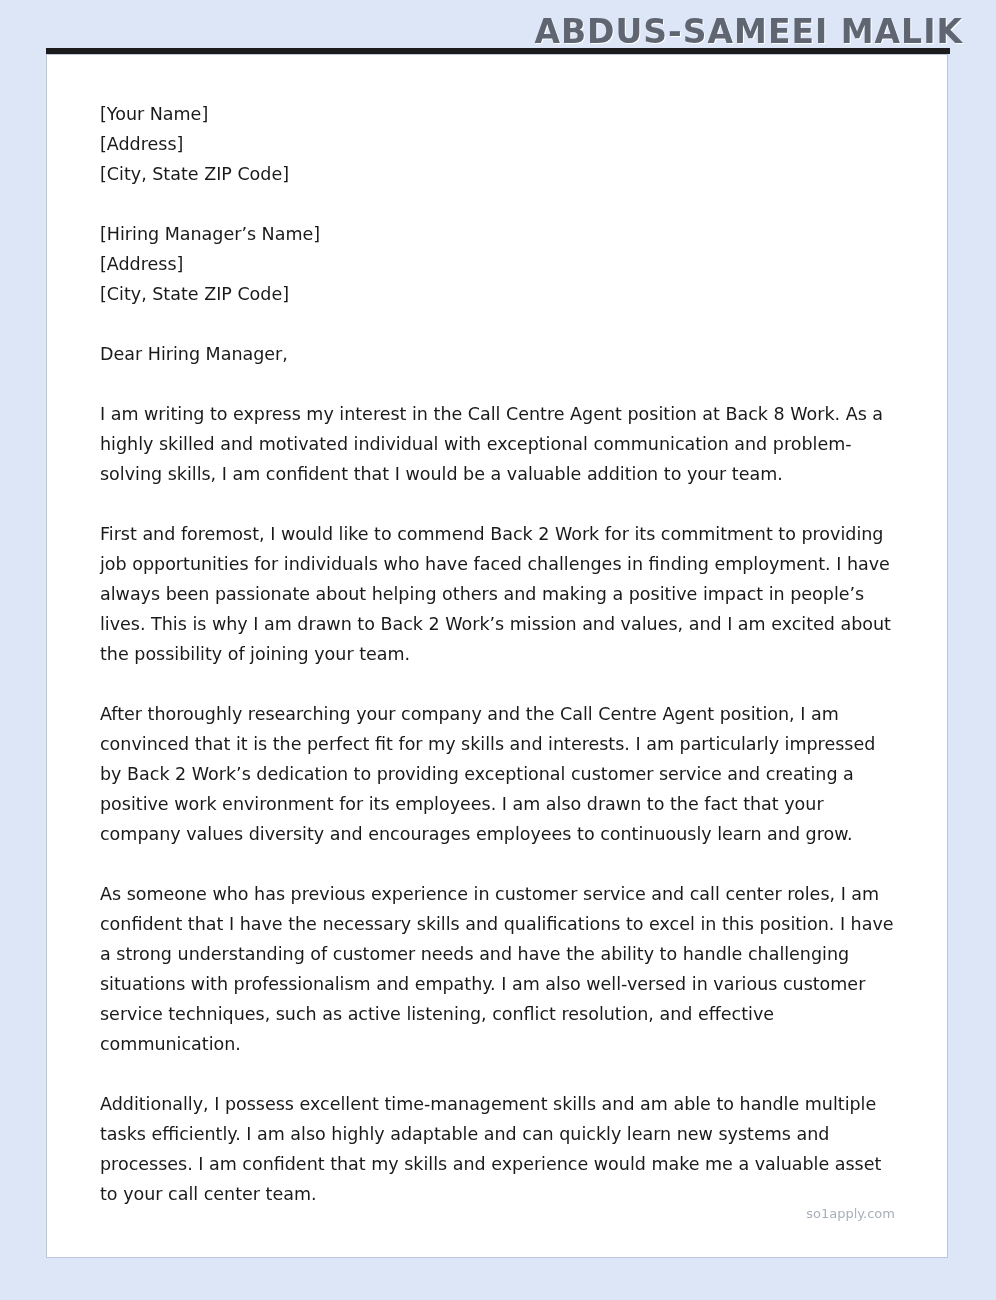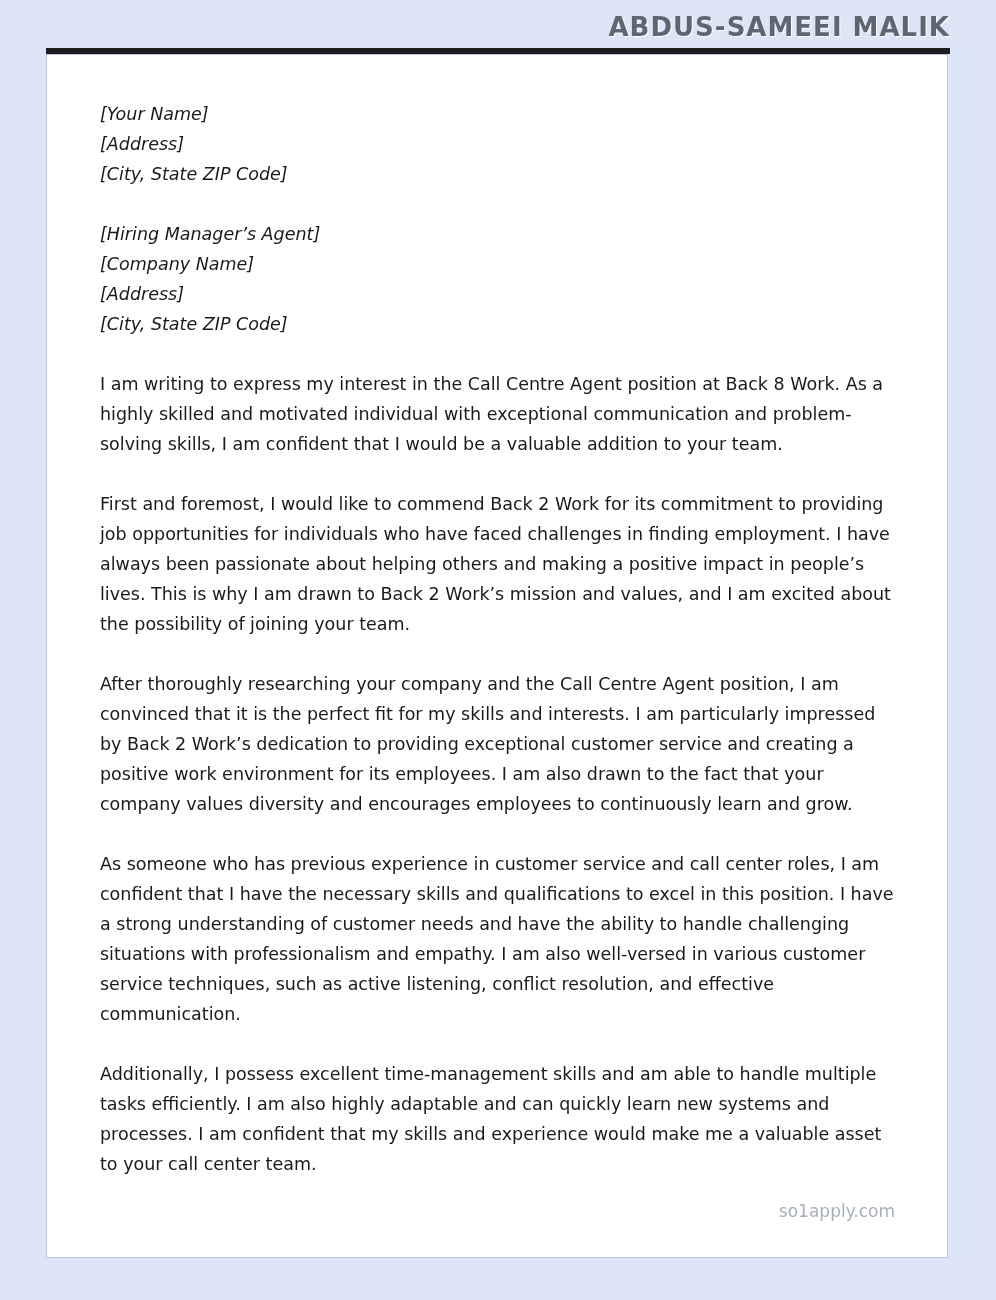--- a/index.html
+++ b/index.html
@@ -28,24 +28,24 @@
     position: absolute;
     left: 0;
     top: 0;
     width: 996px;
     height: 52px;
     background: #dce6f7;
   }
 
   .header-name {
     position: absolute;
-    right: 46px;
+    right: 33px;
     top: 12px;
     font-family: "DejaVu Sans", sans-serif;
-    font-size: 26px;
+    font-size: 33px;
     font-weight: bold;
     letter-spacing: 1px;
     color: #5f6672;
     text-shadow: 1px 1px 0 #ffffff;
     white-space: nowrap;
   }
 
   .header-rule {
     position: absolute;
     left: 46px;
@@ -76,33 +76,32 @@
     font-size: 17.5px;
     line-height: 30px;
     color: #1a1a1a;
   }
 
   .block {
     margin: 0 0 30px 0;
   }
   .line {
     white-space: pre-wrap;
-    font-style: italic;
   }
   .para {
     margin: 0 0 30px 0;
     text-align: left;
   }
 
   .watermark {
     position: absolute;
     right: 52px;
     bottom: 36px;
     font-family: "DejaVu Sans", sans-serif;
-    font-size: 17px;
+    font-size: 13px;
     color: #9aa2ad;
     opacity: 0.85;
     white-space: nowrap;
   }
 </style>
 </head>
 <body>
 
 <div class="page">
 
@@ -114,26 +113,26 @@
   <div class="sheet">
     <div class="letter">
 
       <div class="block">
         <div class="line">[Your Name]</div>
         <div class="line">[Address]</div>
         <div class="line">[City, State ZIP Code]</div>
       </div>
 
       <div class="block">
-        <div class="line">[Hiring Manager’s Agent]</div>
-        <div class="line">[Company Name]</div>
+        <div class="line">[Hiring Manager’s Name]</div>
         <div class="line">[Address]</div>
         <div class="line">[City, State ZIP Code]</div>
       </div>
 
+      <div class="para">Dear Hiring Manager,</div>
 
       <div class="para">I am writing to express my interest in the Call Centre Agent position at Back 8 Work. As a highly skilled and motivated individual with exceptional communication and problem-solving skills, I am confident that I would be a valuable addition to your team.</div>
       <div class="para">First and foremost, I would like to commend Back 2 Work for its commitment to providing job opportunities for individuals who have faced challenges in finding employment. I have always been passionate about helping others and making a positive impact in people’s lives. This is why I am drawn to Back 2 Work’s mission and values, and I am excited about the possibility of joining your team.</div>
       <div class="para">After thoroughly researching your company and the Call Centre Agent position, I am convinced that it is the perfect fit for my skills and interests. I am particularly impressed by Back 2 Work’s dedication to providing exceptional customer service and creating a positive work environment for its employees. I am also drawn to the fact that your company values diversity and encourages employees to continuously learn and grow.</div>
       <div class="para">As someone who has previous experience in customer service and call center roles, I am confident that I have the necessary skills and qualifications to excel in this position. I have a strong understanding of customer needs and have the ability to handle challenging situations with professionalism and empathy. I am also well-versed in various customer service techniques, such as active listening, conflict resolution, and effective communication.</div>
       <div class="para">Additionally, I possess excellent time-management skills and am able to handle multiple tasks efficiently. I am also highly adaptable and can quickly learn new systems and processes. I am confident that my skills and experience would make me a valuable asset to your call center team.</div>
 
     </div>
 
     <div class="watermark">so1apply.com</div>

